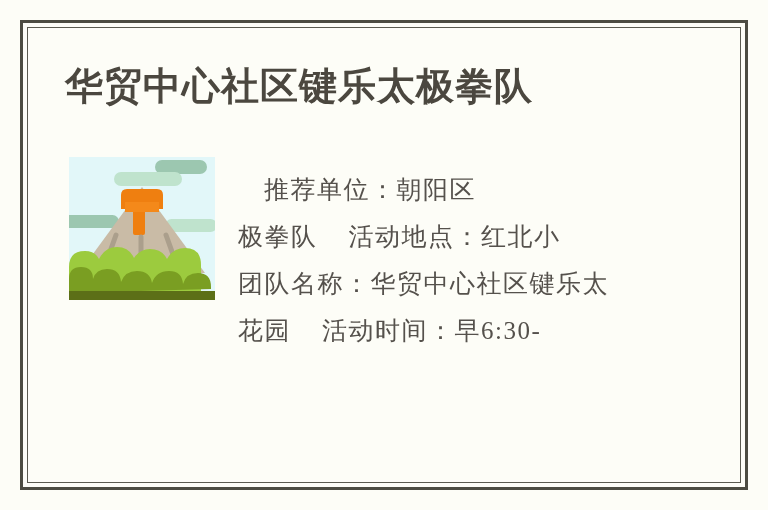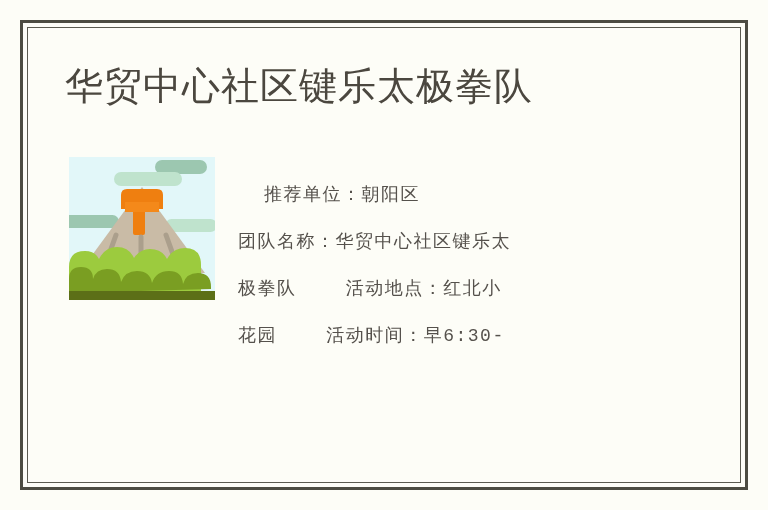--- a/index.html
+++ b/index.html
@@ -39,40 +39,41 @@
   .page-title {
     position: absolute;
     left: 37px;
     top: 35px;
     font-size: 38px;
     line-height: 1.25;
     letter-spacing: 1px;
     color: #4b473f;
     white-space: nowrap;
     font-family: "Liberation Sans", sans-serif;
+    font-weight: bold;
   }
 
   
   .illustration {
     position: absolute;
     left: 41px;
     top: 129px;
     width: 146px;
     height: 143px;
   }
   .illo-svg { display: block; width: 146px; height: 143px; }
 
   
   .body-text {
     position: absolute;
     left: 210px;
-    top: 144px;
+    top: 138px;
     width: 440px;
-    font-family: Liberation Mono, monospace;
-    font-size: 18px;
+    font-family: Liberation Serif, serif;
+    font-size: 25px;
     line-height: 47px;
     color: #55514c;
     letter-spacing: 1.5px;
   }
   .body-line { white-space: pre; }
   .body-line.indent { padding-left: 26px; }
 </style>
 </head>
 <body>
 
@@ -105,19 +106,19 @@
         <path d="M0 136 L0 110 q0 -16 16 -16 q10 0 14 8 q6 -12 18 -12 q12 0 17 11 q6 -9 16 -9 q12 0 17 10 q6 -11 18 -11 q16 0 16 17 l0 28 Z" fill="#9ccb3e"></path>
 
         <path d="M0 136 L0 122 q0 -12 12 -12 q12 0 12 12 q3 -10 14 -10 q13 0 14 13 q4 -11 16 -11 q13 0 15 12 q4 -12 17 -12 q13 0 14 13 q3 -11 15 -11 q13 0 13 14 l0 2 Z" fill="#7a9e22"></path>
 
         <rect x="0" y="134" width="146" height="9" fill="#5c6f17"></rect>
       </svg>
     </div>
 
     <div class="body-text">
       <div class="body-line indent">推荐单位：朝阳区</div>
+      <div class="body-line">极拳队    活动地点：红北小</div>
       <div class="body-line">团队名称：华贸中心社区键乐太</div>
-      <div class="body-line">极拳队    活动地点：红北小</div>
       <div class="body-line">花园    活动时间：早6:30-</div>
     </div>
 
   </div>
 </div>
 
 </body></html>

